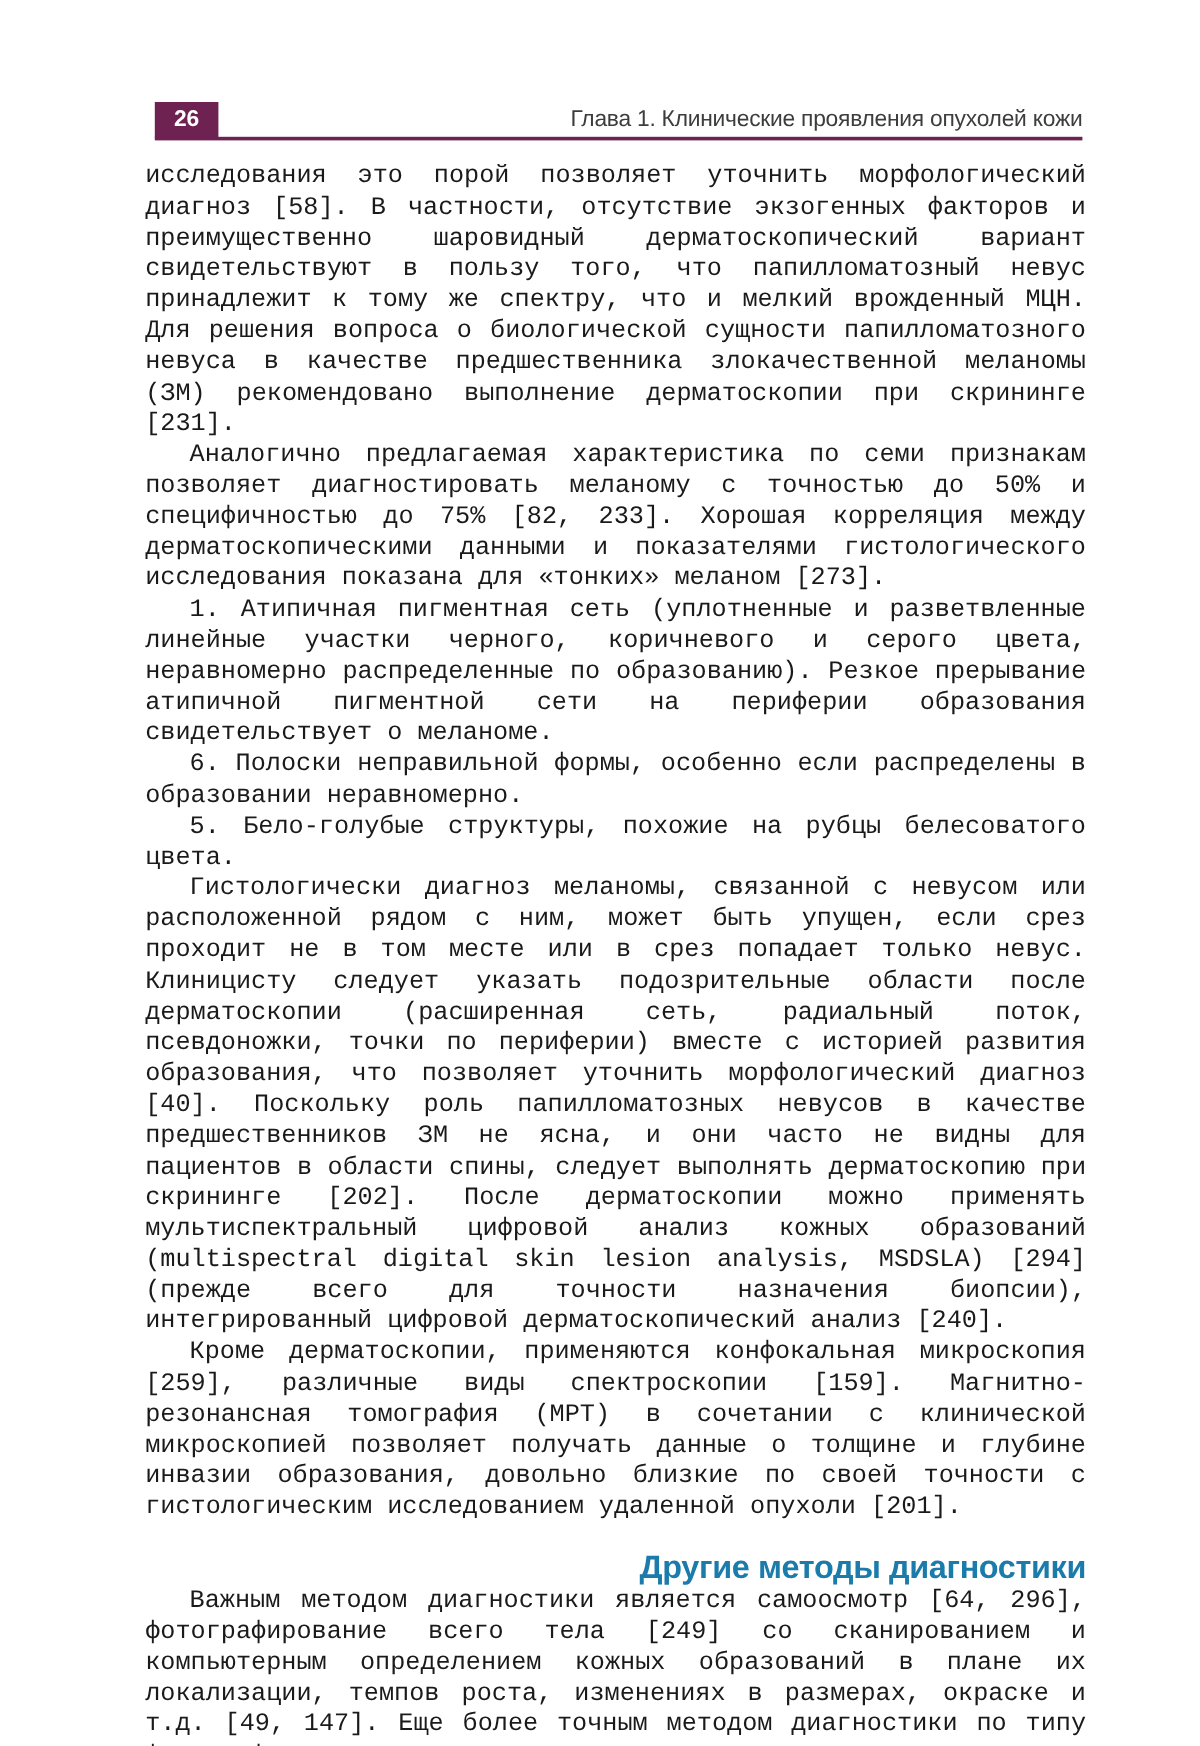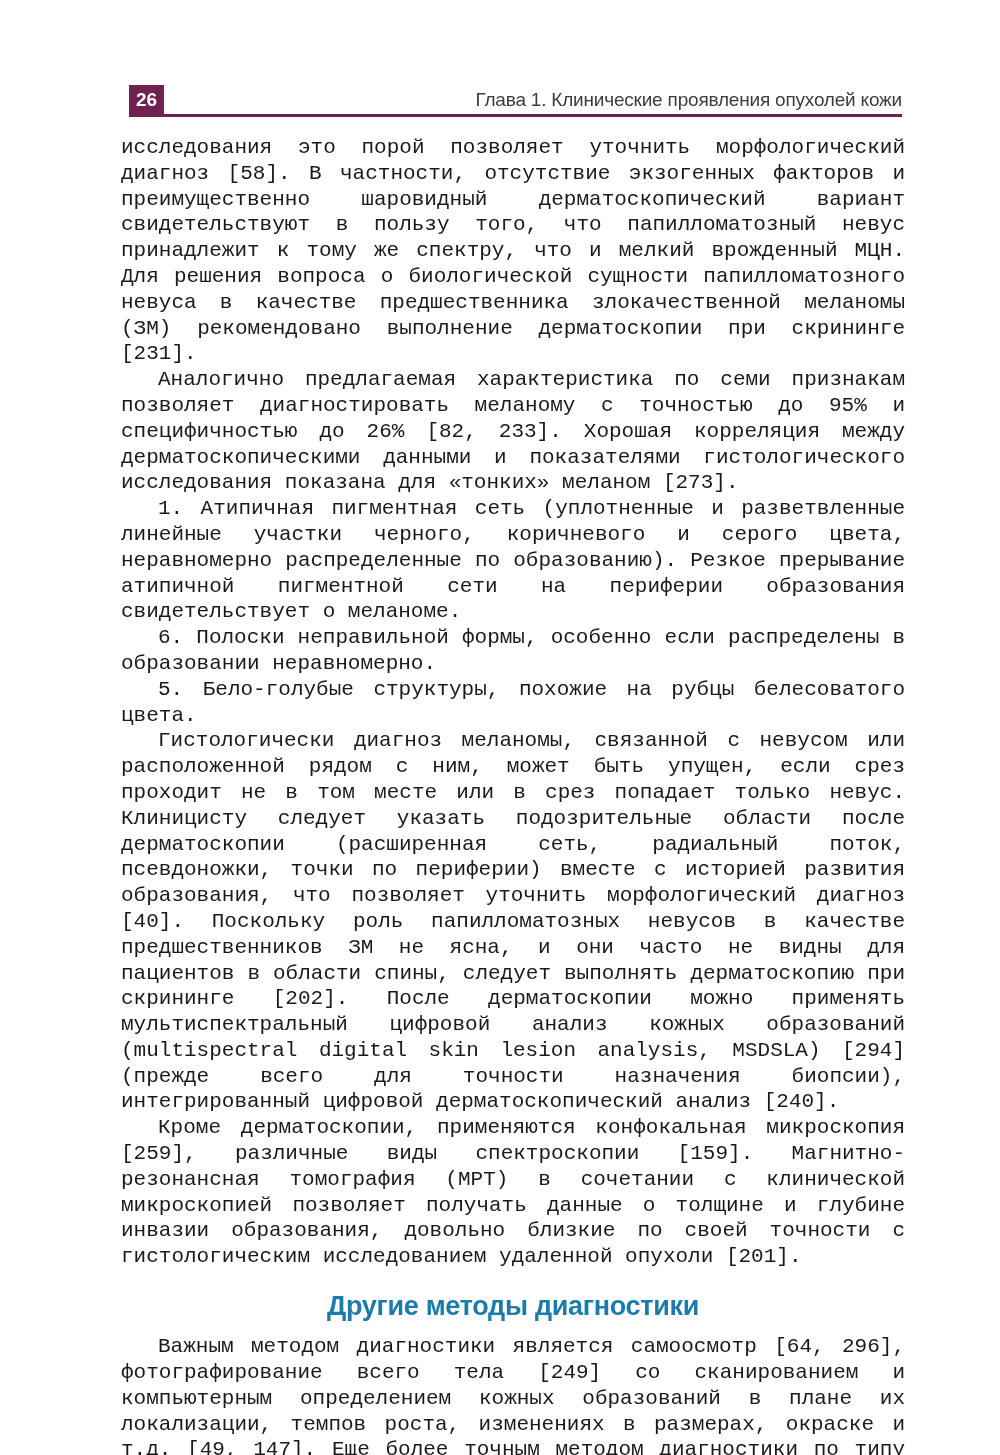--- a/index.html
+++ b/index.html
@@ -12,21 +12,21 @@
     width: 1000px;
     height: 1455px;
     background: #ffffff;
     overflow: hidden;
   }
   
   .page-number-badge {
     position: absolute;
     left: 129px;
     top: 85px;
-    width: 35px;
+    width: 53px;
     height: 30px;
     background: #6E2251;
     color: #ffffff;
     display: flex;
     align-items: center;
     justify-content: center;
     font: bold 19px "Liberation Sans", sans-serif;
   }
   .header-rule {
     position: absolute;
@@ -57,40 +57,40 @@
     line-height: 25.8px;
     color: #1A1A1A;
     text-align: justify;
   }
   .para { margin: 0; font-family: Liberation Mono, monospace; }
   .para.indent { text-indent: 37px; }
   .section-heading {
     font: bold 27px/1.15 "Liberation Sans", sans-serif;
     letter-spacing: -0.3px;
     color: #1B7CAB;
-    margin: 21px 0 12px 0;
-    text-align: center;
+    margin: 21px 0 0 0;
+    text-align: right;
   }
 </style>
 </head>
 <body>
 
 <div class="page">
 
   <header>
     <div class="page-number-badge">
       <span>26</span>
     </div>
     <div class="running-header">Глава 1. Клинические проявления опухолей кожи</div>
     <div class="header-rule"></div>
   </header>
 
   <main class="content">
     <p class="para">исследования это порой позволяет уточнить морфологический диагноз [58]. В частности, отсутствие экзогенных факторов и преимущественно шаровидный дерматоскопический вариант свидетельствуют в пользу того, что папилломатозный невус принадлежит к тому же спектру, что и мелкий врожденный МЦН. Для решения вопроса о биологической сущности папилломатозного невуса в качестве предшественника злокачественной меланомы (ЗМ) рекомендовано выполнение дерматоскопии при скрининге [231].</p>
-    <p class="para indent">Аналогично предлагаемая характеристика по семи признакам позволяет диагностировать меланому с точностью до 95% и специфичностью до 26% [82, 233]. Хорошая корреляция между дерматоскопическими данными и показателями гистологического исследования показана для «тонких» меланом [273].</p>
+    <p class="para indent">Аналогично предлагаемая характеристика по семи признакам позволяет диагностировать меланому с точностью до 50% и специфичностью до 75% [82, 233]. Хорошая корреляция между дерматоскопическими данными и показателями гистологического исследования показана для «тонких» меланом [273].</p>
     <p class="para indent">1. Атипичная пигментная сеть (уплотненные и разветвленные линейные участки черного, коричневого и серого цвета, неравномерно распределенные по образованию). Резкое прерывание атипичной пигментной сети на периферии образования свидетельствует о меланоме.</p>
     <p class="para indent">6. Полоски неправильной формы, особенно если распределены в образовании неравномерно.</p>
     <p class="para indent">5. Бело-голубые структуры, похожие на рубцы белесоватого цвета.</p>
     <p class="para indent">Гистологически диагноз меланомы, связанной с невусом или расположенной рядом с ним, может быть упущен, если срез проходит не в том месте или в срез попадает только невус. Клиницисту следует указать подозрительные области после дерматоскопии (расширенная сеть, радиальный поток, псевдоножки, точки по периферии) вместе с историей развития образования, что позволяет уточнить морфологический диагноз [40]. Поскольку роль папилломатозных невусов в качестве предшественников ЗМ не ясна, и они часто не видны для пациентов в области спины, следует выполнять дерматоскопию при скрининге [202]. После дерматоскопии можно применять мультиспектральный цифровой анализ кожных образований (multispectral digital skin lesion analysis, MSDSLA) [294] (прежде всего для точности назначения биопсии), интегрированный цифровой дерматоскопический анализ [240].</p>
     <p class="para indent">Кроме дерматоскопии, применяются конфокальная микроскопия [259], различные виды спектроскопии [159]. Магнитно-резонансная томография (МРТ) в сочетании с клинической микроскопией позволяет получать данные о толщине и глубине инвазии образования, довольно близкие по своей точности с гистологическим исследованием удаленной опухоли [201].</p>
     <h2 class="section-heading">Другие методы диагностики</h2>
     <p class="para indent">Важным методом диагностики является самоосмотр [64, 296], фотографирование всего тела [249] со сканированием и компьютерным определением кожных образований в плане их локализации, темпов роста, изменениях в размерах, окраске и т.д. [49, 147]. Еще более точным методом диагностики по типу фотографирования всего тела является гигапиксельное фотографирование</p>
   </main>
 
 </div>

